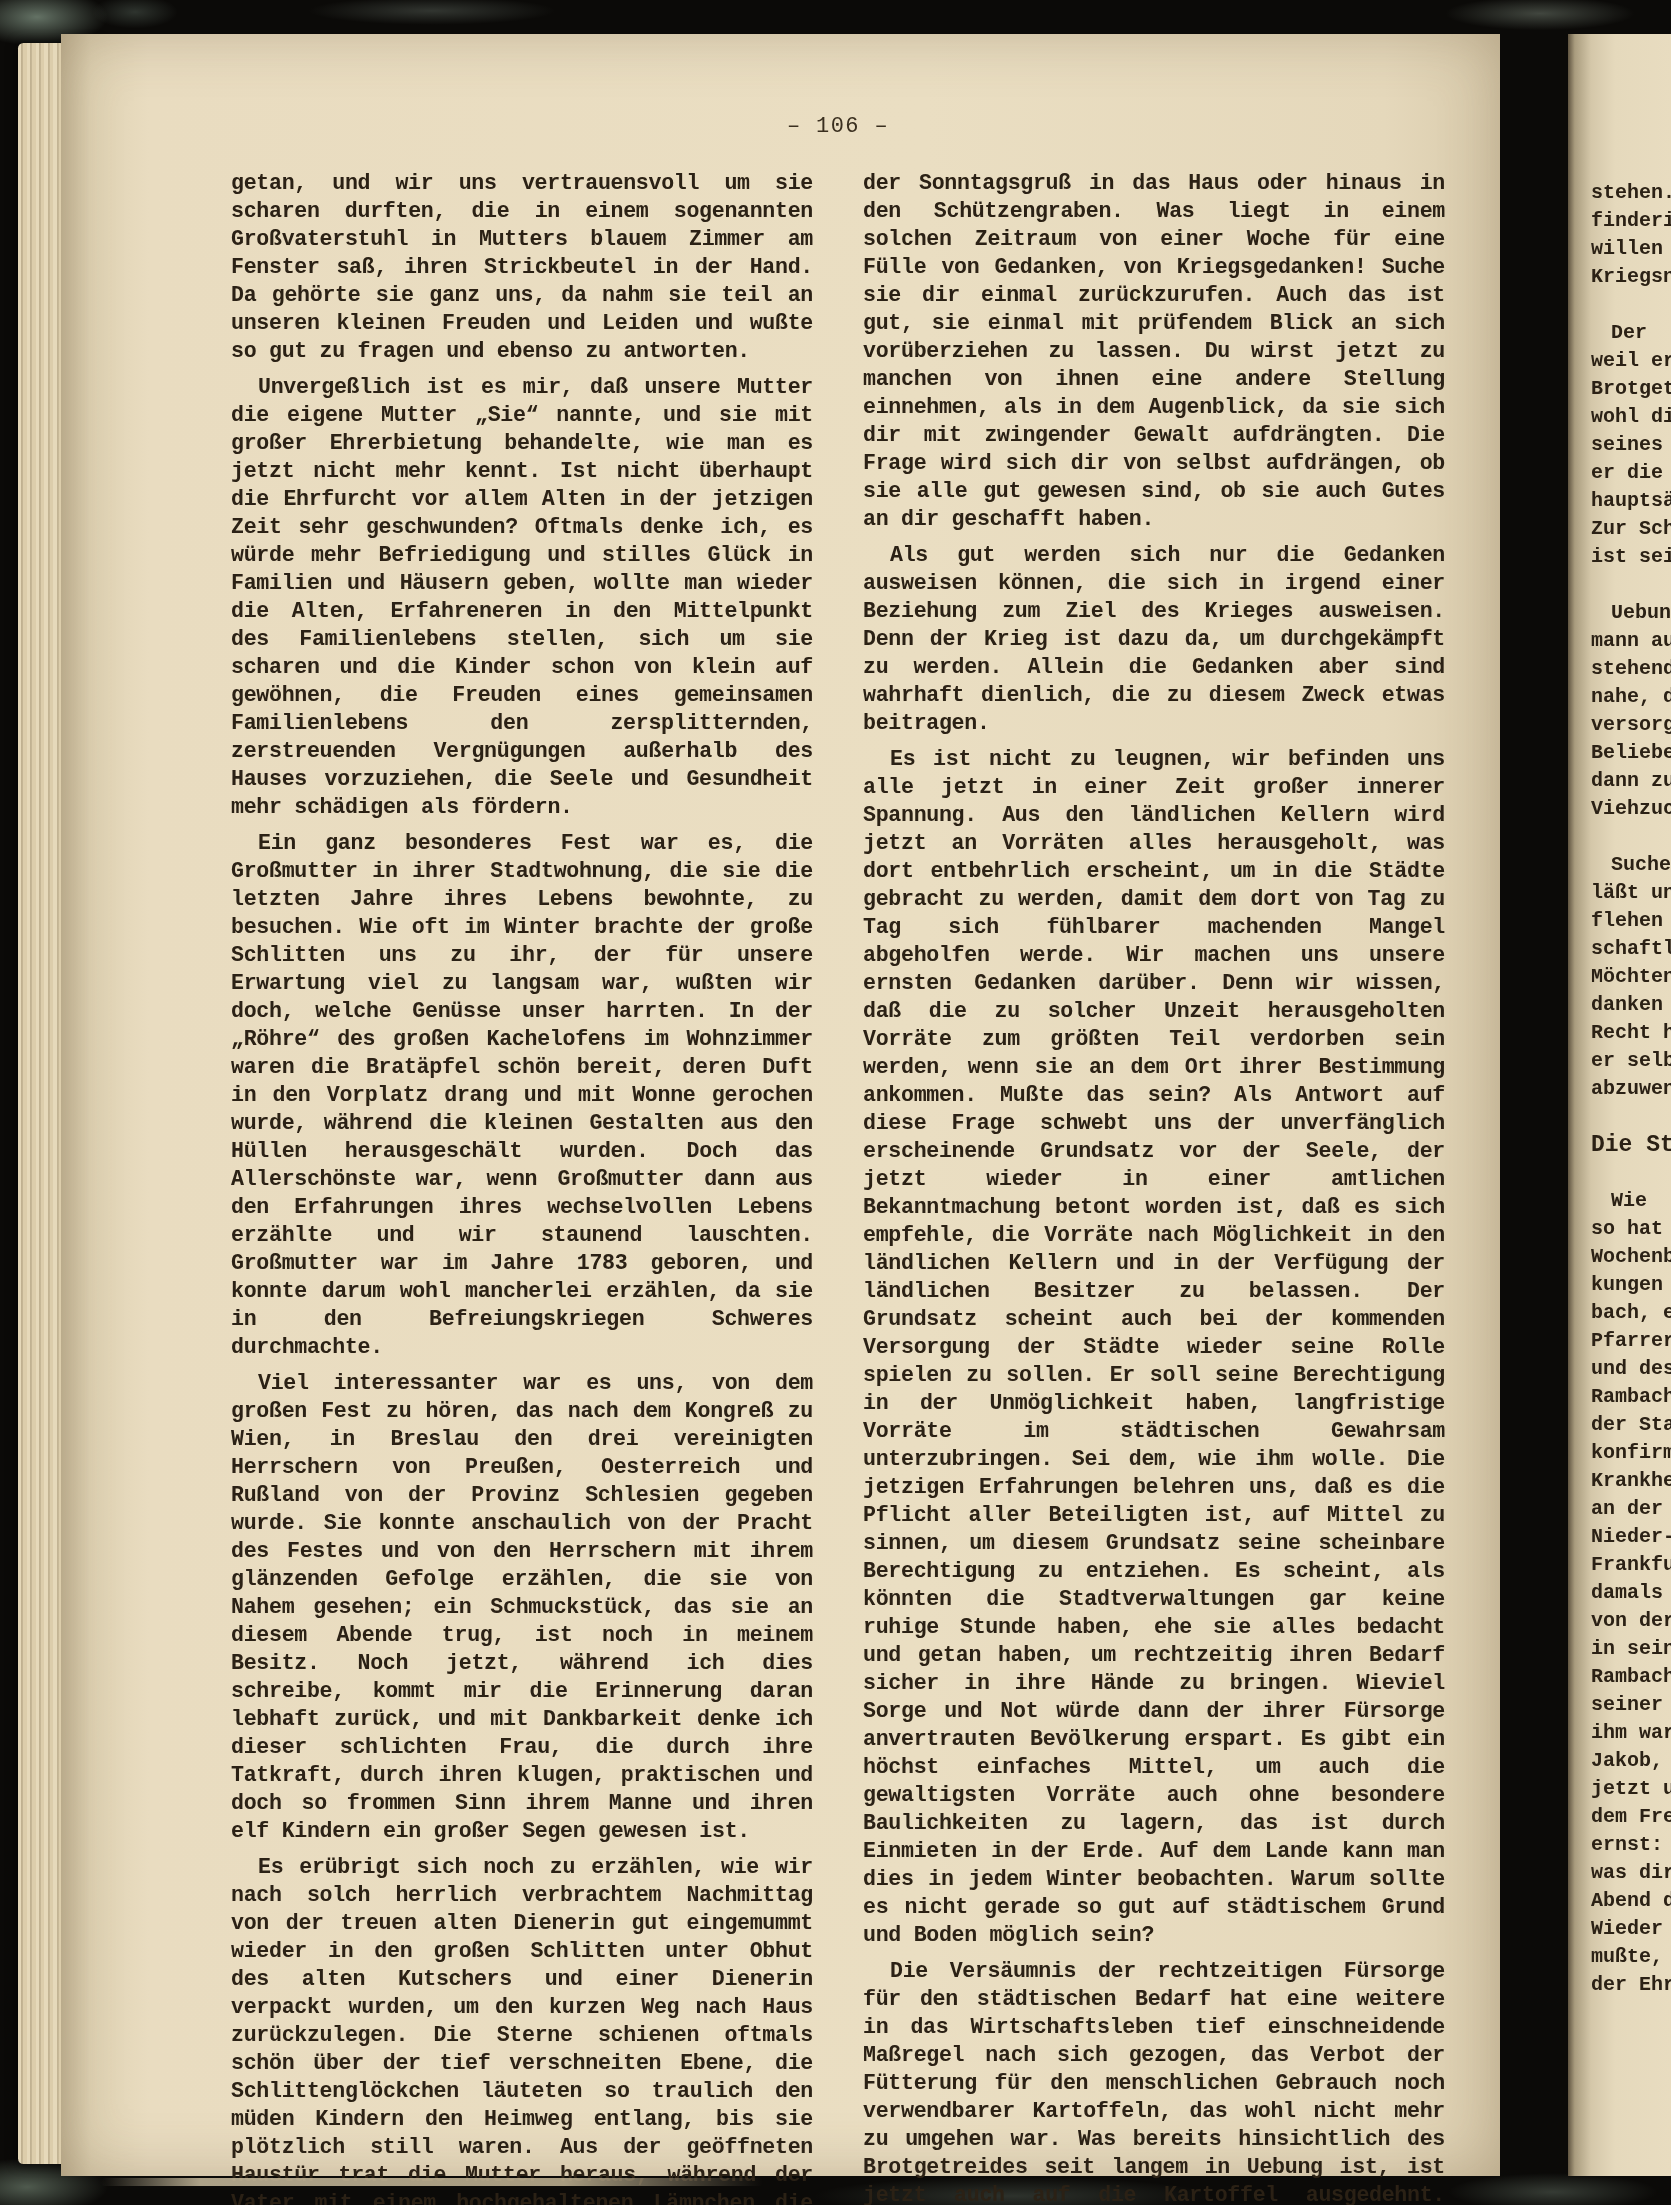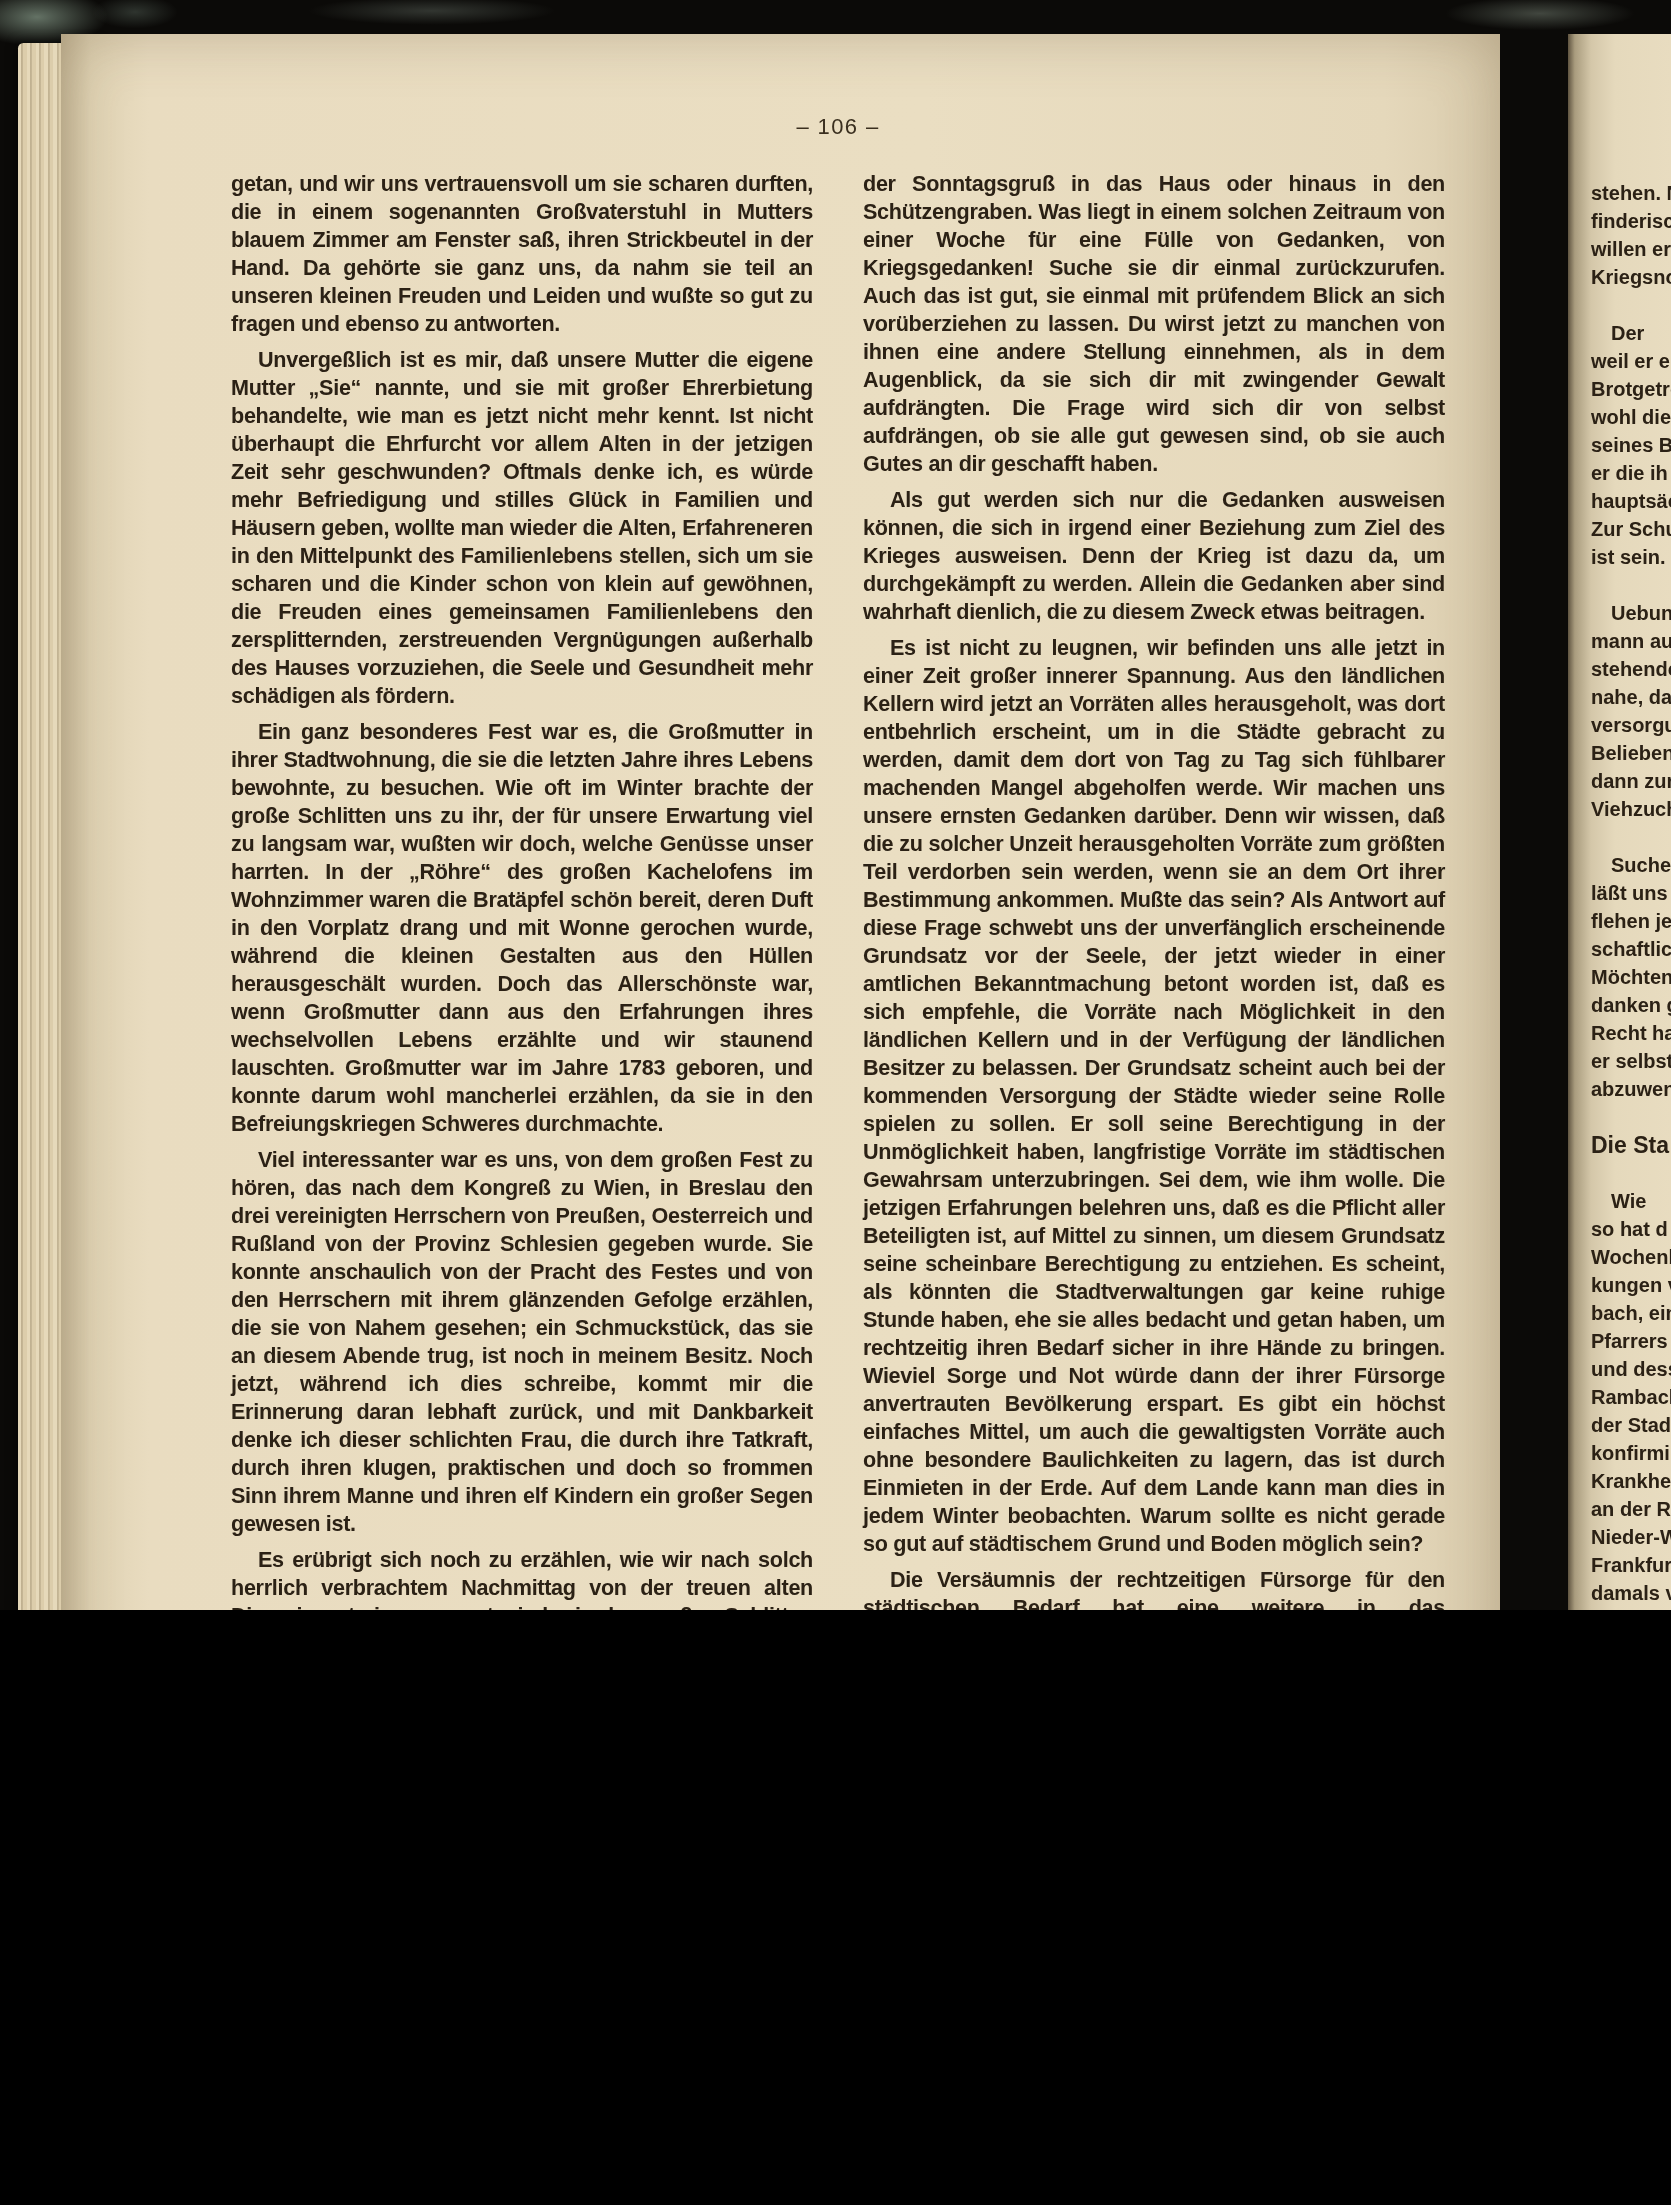--- a/index.html
+++ b/index.html
@@ -1,22 +1,22 @@
 <!DOCTYPE html>
 <html lang="de" style="font-size:10.8px"><head>
 <meta charset="utf-8">
 <style>
   html, body { margin: 0; padding: 0; background: #000; }
 
   .scan {
     position: relative;
     width: 1671px;
-    height: 1610px;
+    height: 2205px;
     overflow: hidden;
-    font-family: Liberation Sans, sans-serif;
+    font-family: Liberation Mono, monospace;
     background-color: #0b0a08;
     background-image:
       radial-gradient(ellipse 101px 41px at 37px 17px, rgba(122,140,124,.8), rgba(122,140,124,0) 70%),
       radial-gradient(ellipse 61px 23.6px at 135px 12px, rgba(70,80,72,.6), rgba(70,80,72,0) 70%),
       radial-gradient(ellipse 176px 20px at 432px 10.8px, rgba(88,96,88,.5), rgba(88,96,88,0) 70%),
       radial-gradient(ellipse 135px 24px at 1540px 13.5px, rgba(110,120,108,.55), rgba(110,120,108,0) 70%),
       radial-gradient(ellipse 115px 41px at 27px 2187px, rgba(108,124,108,.7), rgba(108,124,108,0) 70%),
       radial-gradient(ellipse 284px 27px at 1013px 2196px, rgba(80,90,80,.5), rgba(80,90,80,0) 70%),
       radial-gradient(ellipse 149px 27px at 1553px 2192px, rgba(96,108,96,.5), rgba(96,108,96,0) 70%);
   }

